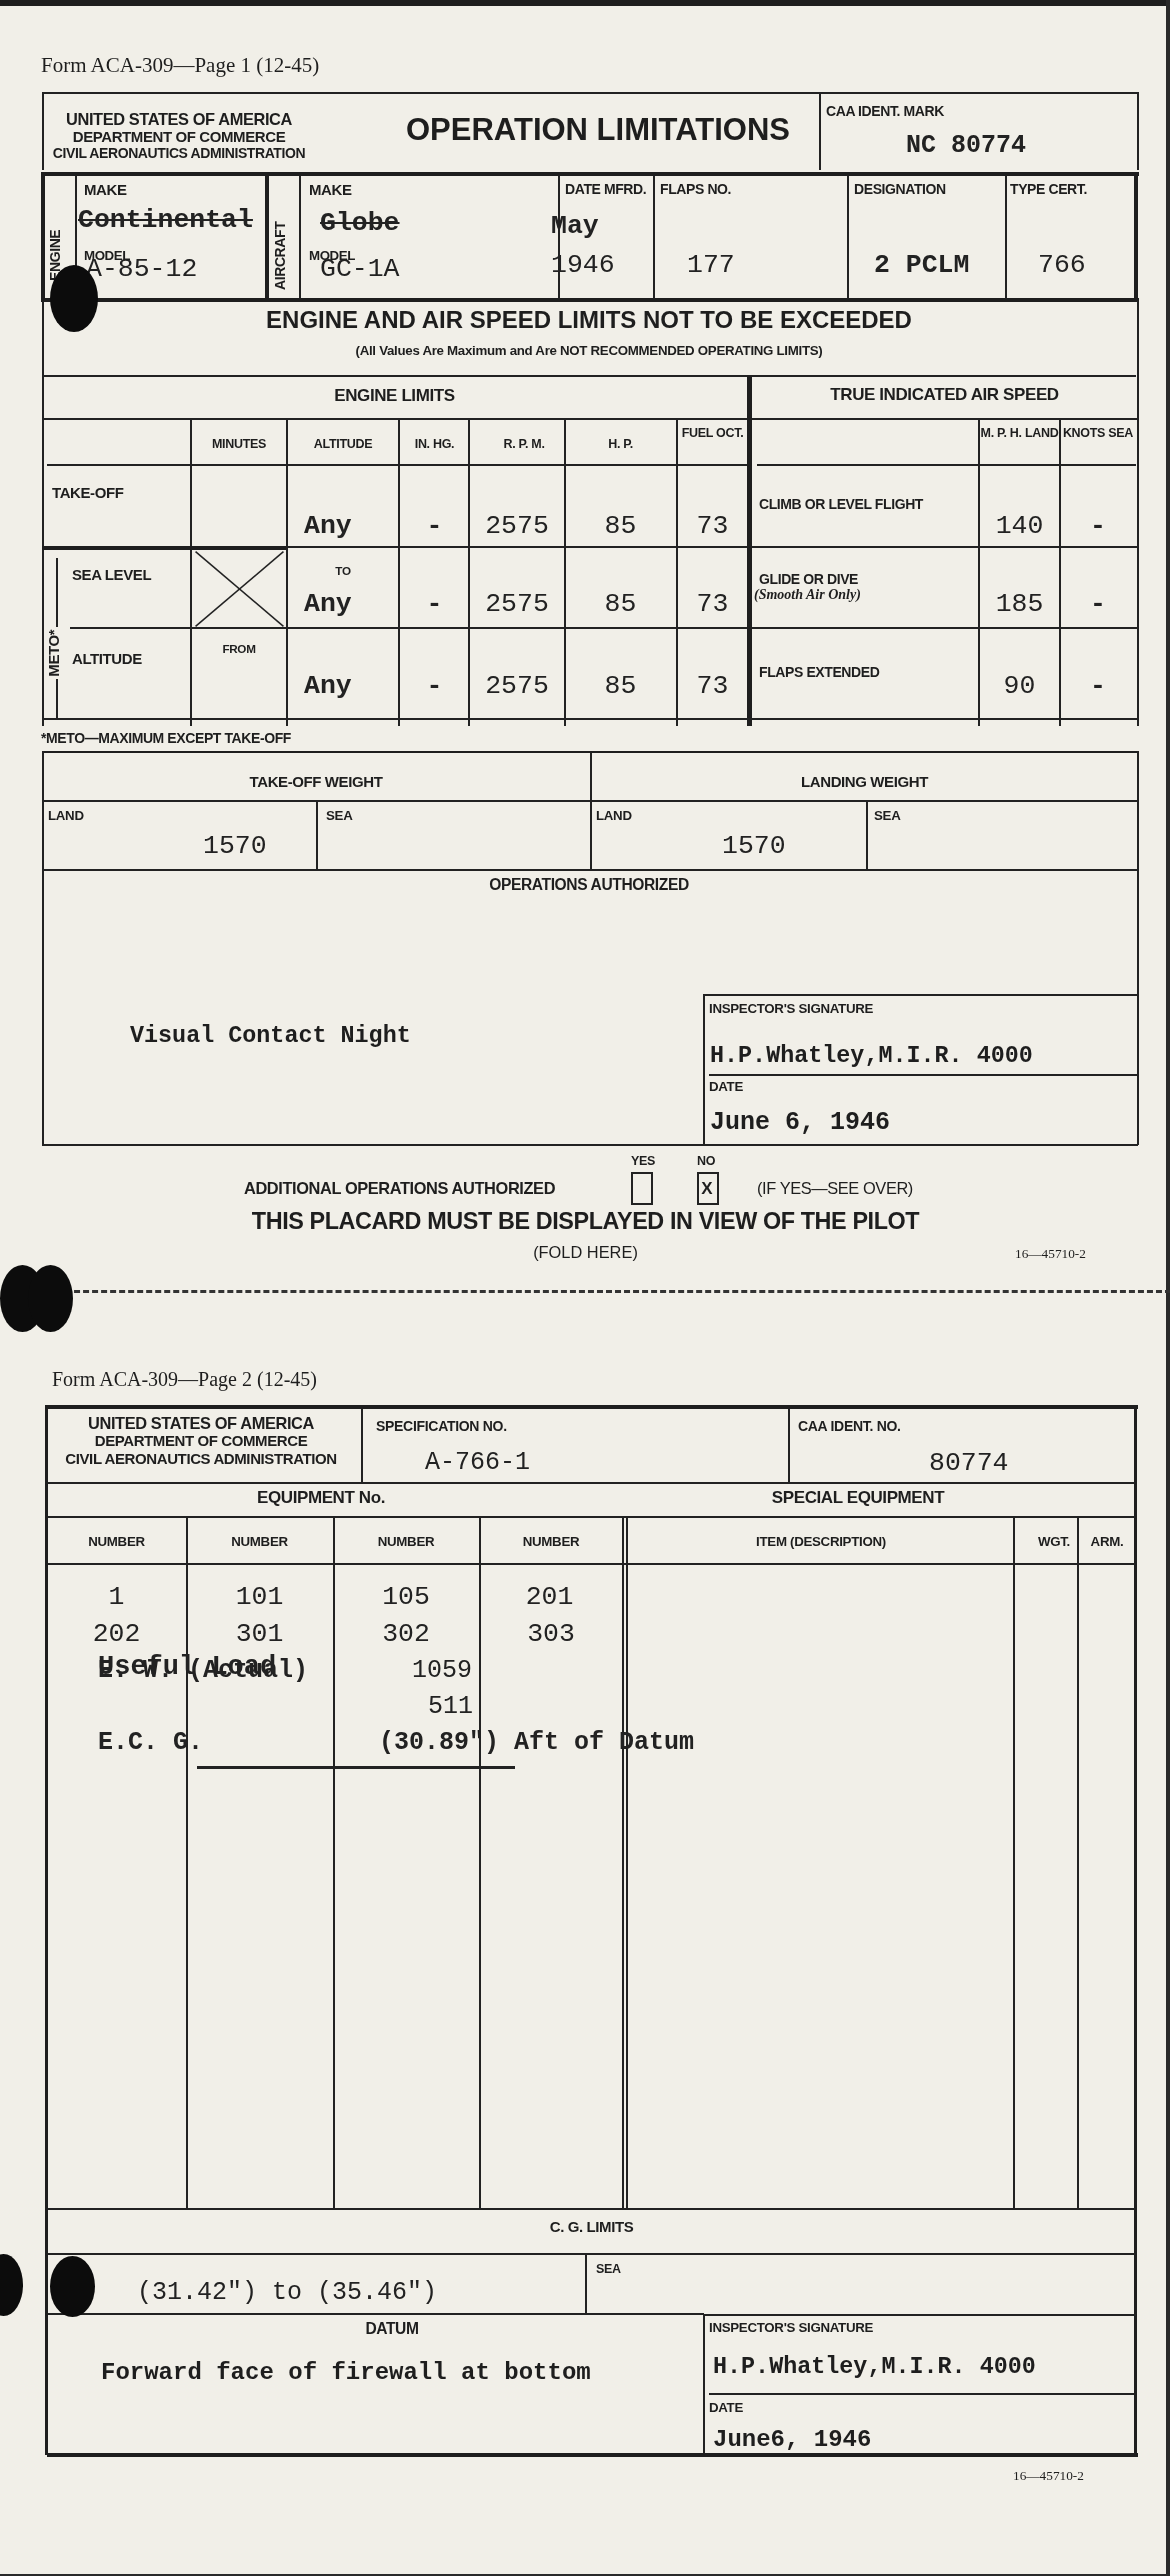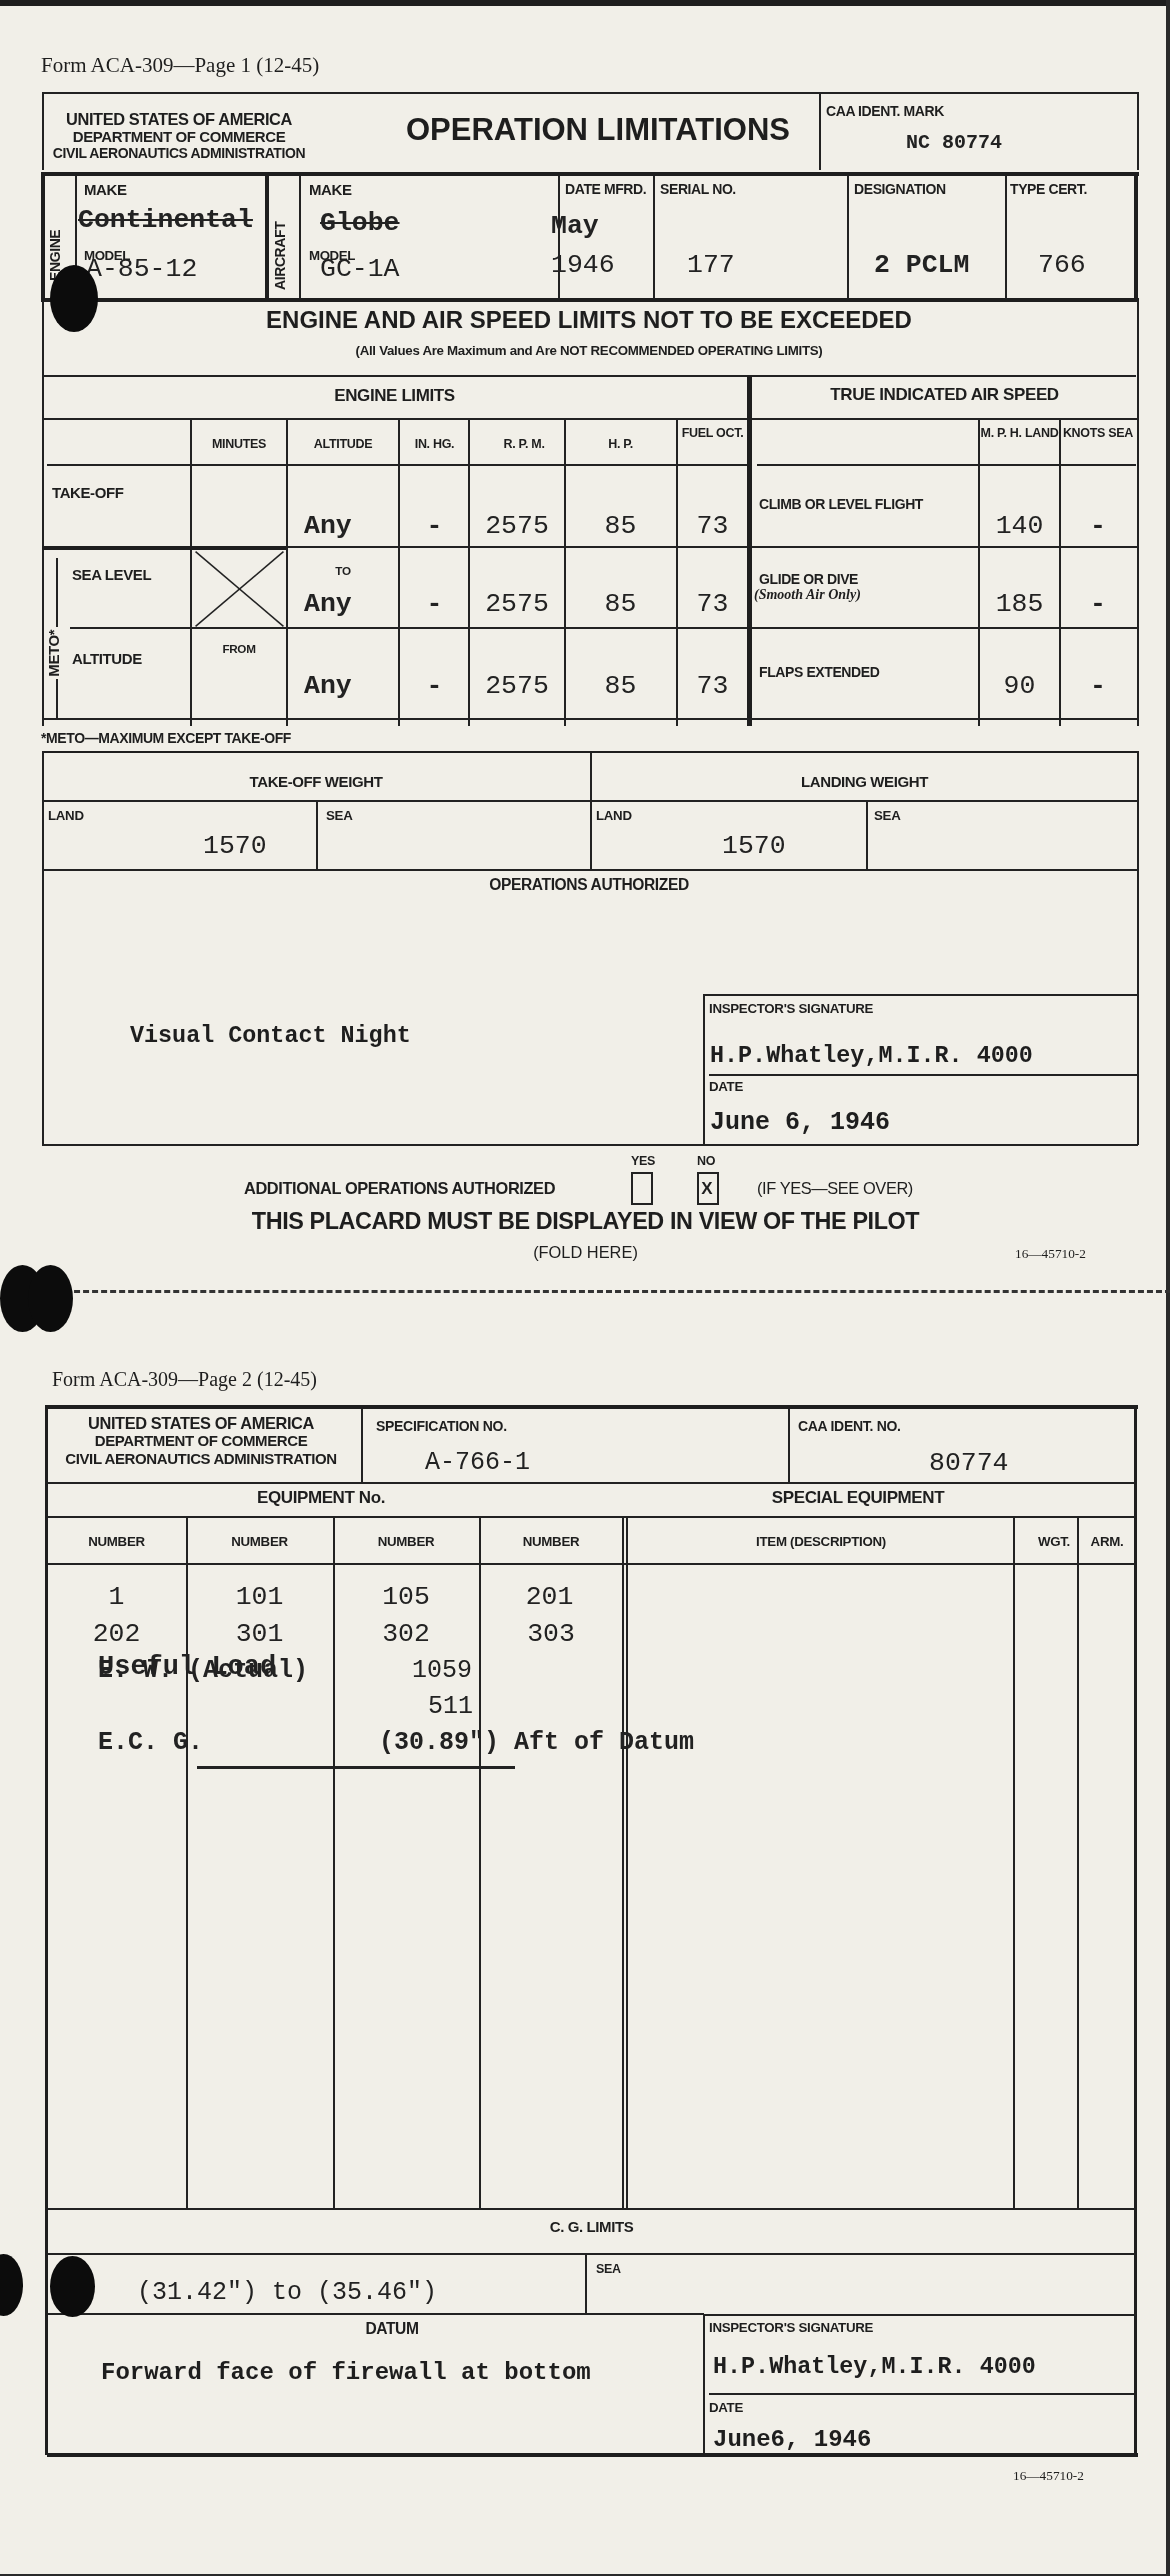--- a/index.html
+++ b/index.html
@@ -43,21 +43,21 @@
   <div class="vline" style="left:1137px;top:92px;height:78px;"></div>
   <div class="vline" style="left:819px;top:92px;height:78px;"></div>
 
   <div class="abs center" style="left:50px;top:111px;width:258px;line-height:17px;">
     <div class="lbl" style="font-size:16.4px;">UNITED STATES OF AMERICA</div>
     <div class="lbl" style="font-size:15px;">DEPARTMENT OF COMMERCE</div>
     <div class="lbl" style="font-size:14px;">CIVIL AERONAUTICS ADMINISTRATION</div>
   </div>
   <div class="abs" style="left:406px;top:112px;font-size:31px;font-weight:bold;letter-spacing:0px;">OPERATION LIMITATIONS</div>
   <div class="abs lbl" style="left:826px;top:103px;font-size:14px;">CAA IDENT. MARK</div>
-  <div class="abs typed" style="left:906px;top:131px;font-size:20px;">NC 80774</div>
+  <div class="abs typed" style="left:906px;top:131px;font-size:25px;">NC 80774</div>
 
   <div class="hthick" style="left:41px;top:172px;width:1098px;"></div>
   <div class="vthick" style="left:41px;top:172px;height:129px;"></div>
   <div class="vthick" style="left:1134px;top:172px;height:129px;"></div>
   <div class="hthick" style="left:41px;top:298px;width:1098px;"></div>
   <div class="vline" style="left:75px;top:176px;height:123px;"></div>
   <div class="vthick" style="left:265px;top:176px;height:123px;"></div>
   <div class="vline" style="left:299px;top:176px;height:123px;"></div>
   <div class="vline" style="left:558px;top:176px;height:123px;"></div>
   <div class="vline" style="left:653px;top:176px;height:123px;"></div>
@@ -72,21 +72,21 @@
 
   <div class="abs lbl" style="left:272px;top:290px;transform:rotate(-90deg);transform-origin:left top;font-size:14px;">AIRCRAFT</div>
   <div class="abs lbl" style="left:309px;top:181px;font-size:15px;">MAKE</div>
   <div class="abs typed strike" style="left:320px;top:208px;">Globe</div>
   <div class="abs lbl" style="left:309px;top:248px;font-size:13.3px;">MODEL</div>
   <div class="abs typed" style="left:320px;top:254px;font-weight:normal;">GC-1A</div>
 
   <div class="abs lbl" style="left:565px;top:181px;font-size:14px;">DATE MFRD.</div>
   <div class="abs typed" style="left:551px;top:211px;">May</div>
   <div class="abs typed" style="left:551px;top:250px;font-weight:normal;">1946</div>
-  <div class="abs lbl" style="left:660px;top:181px;font-size:14px;">SERIAL NO.</div>
+  <div class="abs lbl" style="left:660px;top:181px;font-size:14px;">FLAPS NO.</div>
   <div class="abs typed" style="left:687px;top:250px;font-weight:normal;">177</div>
   <div class="abs lbl" style="left:854px;top:181px;font-size:14px;">DESIGNATION</div>
   <div class="abs typed" style="left:874px;top:250px;">2 PCLM</div>
   <div class="abs lbl" style="left:1010px;top:181px;font-size:14px;">TYPE CERT.</div>
   <div class="abs typed" style="left:1038px;top:250px;font-weight:normal;">766</div>
 
   <div class="vline" style="left:42px;top:301px;height:425px;"></div>
   <div class="vline" style="left:1137px;top:301px;height:425px;"></div>
   <div class="abs center" style="left:42px;top:306px;width:1094px;font-size:24px;font-weight:bold;">ENGINE AND AIR SPEED LIMITS NOT TO BE EXCEEDED</div>
   <div class="abs center" style="left:42px;top:343px;width:1094px;font-size:13.3px;font-weight:bold;letter-spacing:-0.3px;">(All Values Are Maximum and Are NOT RECOMMENDED OPERATING LIMITS)</div>

